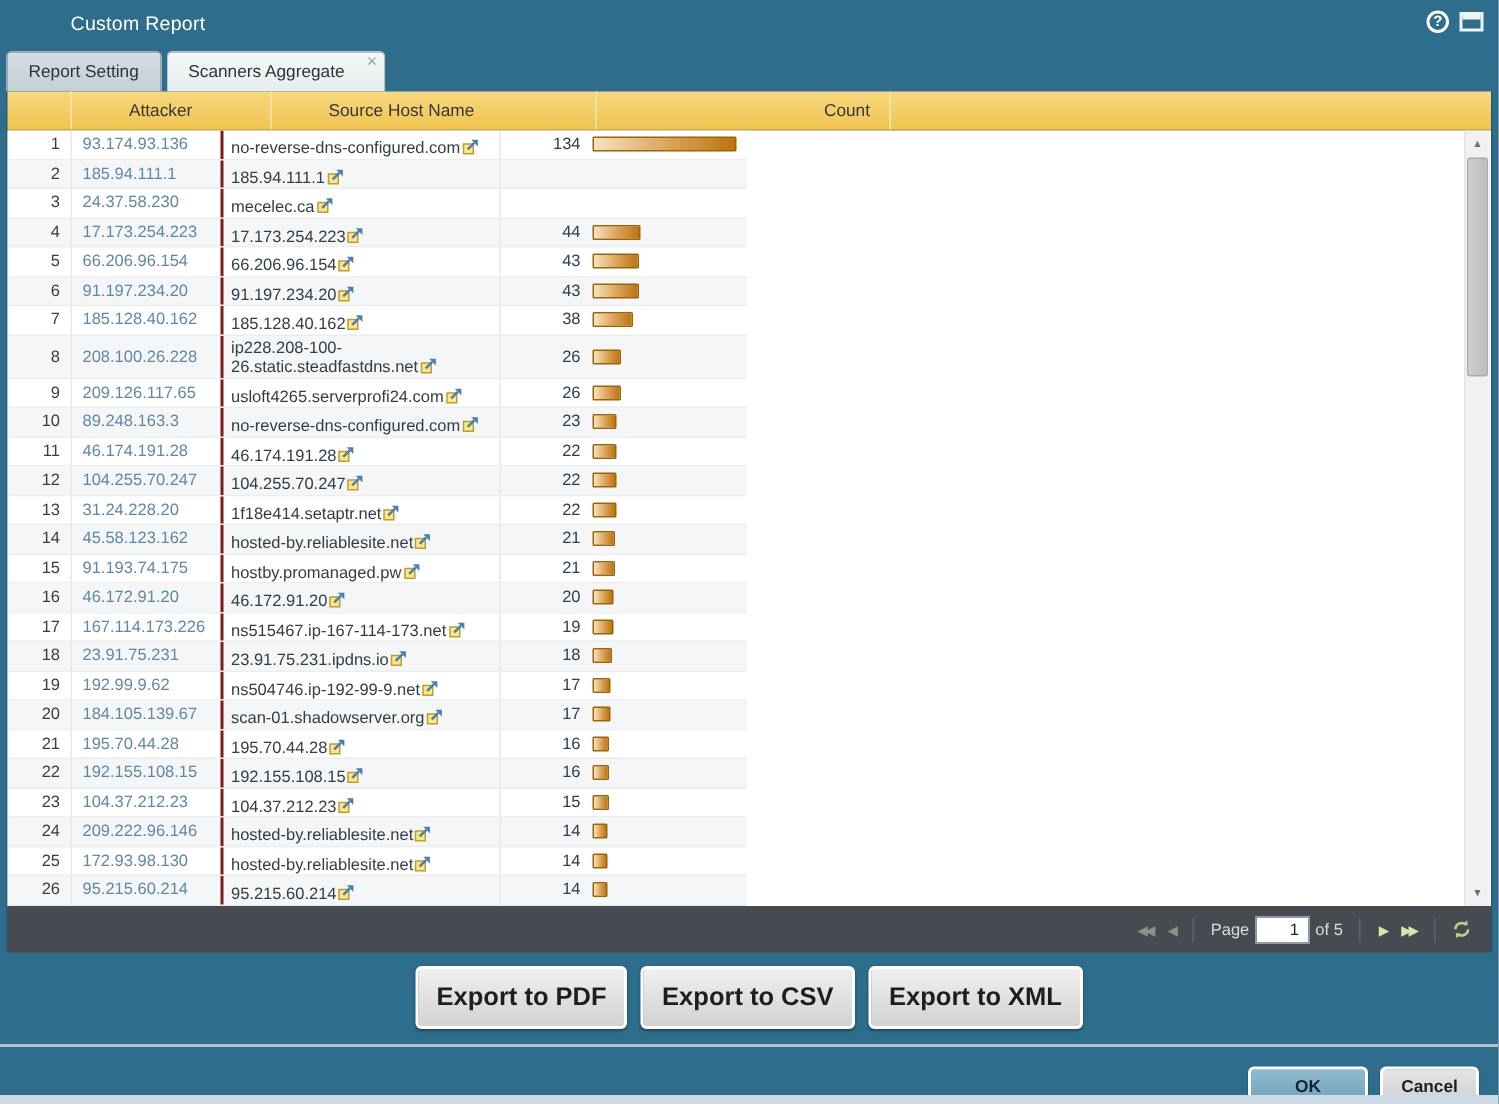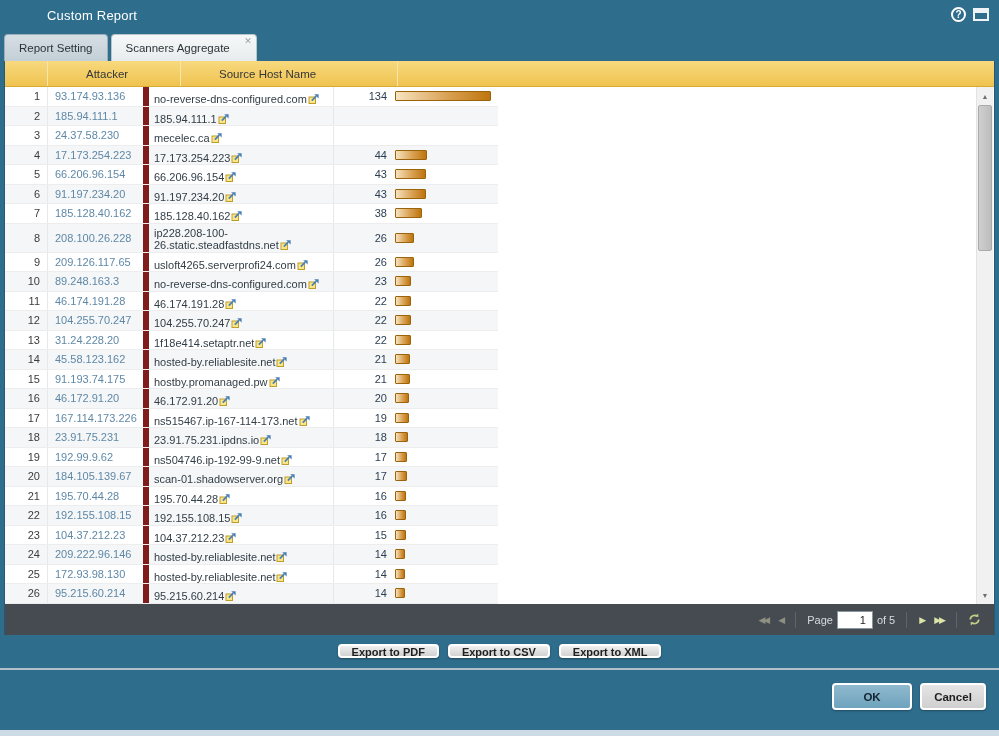--- a/index.html
+++ b/index.html
@@ -38,21 +38,21 @@
   .h-fill { flex:1; border-right:none; }
 
   .grid-body { position:relative; height:517px; background:#ffffff; overflow:hidden; }
   .grid-rows { width:493px; }
   .grow { display:flex; height:19.5px; border-bottom:1px solid #ededee; background:#ffffff; font-size:11px; }
   .grow.alt { background:#f4f6f7; }
   .grow.tall { height:29px; }
   .c-rank { width:43px; display:flex; align-items:center; justify-content:flex-end; padding-right:7px;
             color:#3c3c3c; border-right:1px solid #e6e9ea; }
   .c-attacker { width:101px; display:flex; align-items:center; padding-left:7px; color:#5f88a7;
-                border-right:6px solid #7f1d1d; cursor:pointer; }
+                border-right:2px solid #7f1d1d; cursor:pointer; }
   .c-host { width:185px; display:flex; align-items:flex-end; padding:0 4px 0 5px; border-right:1px solid #e6e9ea; }
   .host-link { color:#323d46; line-height:12.5px; word-wrap:break-word; cursor:pointer; max-width:174px; }
   .ext { vertical-align:-2px; margin-left:1px; }
   .c-count { width:164px; display:flex; align-items:center; }
   .count-value { width:53px; text-align:right; color:#2c3e50; }
   .count-bar { height:10px; margin-left:8px; border:1px solid #9c640a; border-radius:1px;
                background:linear-gradient(90deg,#f6e3c0 0%, #daa153 55%, #bd750e 100%); }
 
   
   .sb { position:absolute; top:0; right:1px; width:17px; height:517px; background:#f1f1f1; border-left:1px solid #e3e3e3; }
@@ -70,22 +70,22 @@
   .pg.dis { color:#8e9082; cursor:default; }
   .pg.en { color:#dce4a8; }
   .psep { width:1px; height:16px; background:#5d646a; margin:0 7px; }
   .pg-label { margin:0 4px; }
   .pg-input { width:36px; height:18px; border:1px solid #8796a1; background:#fff; font-size:11px;
               text-align:right; padding-right:6px; color:#222; font-family:"Liberation Sans", sans-serif; }
   .refresh { margin-left:3px; cursor:pointer; }
 
   
   .export-row { display:flex; justify-content:center; gap:9px; margin-top:9px; }
-  .btn-export { height:14px; padding:0 12px; background:linear-gradient(#f0f0f0,#d2d2d2);
-                border:2px solid #ffffff; border-radius:4px; font-size:11px; font-weight:700; color:#1e1e1e;
+  .btn-export { height:42px; padding:0 12px; background:linear-gradient(#f0f0f0,#d2d2d2);
+                border:2px solid #ffffff; border-radius:4px; font-size:17px; font-weight:700; color:#1e1e1e;
                 font-family:"Liberation Sans", sans-serif; box-shadow:0 1px 2px rgba(0,0,0,.35); cursor:pointer; }
 
   
   .footer-divider { margin-top:10px; height:2px; background:#b3c2ca; }
   .footer { display:flex; justify-content:flex-end; gap:8px; padding:13px 13px 0 0; }
   .btn-ok { width:80px; height:27px; background:linear-gradient(#8fb9ce,#6ea3bd); border:2px solid #fff;
             border-radius:4px; font-size:11.5px; font-weight:700; color:#14242f;
             font-family:Liberation Sans, sans-serif; box-shadow:0 1px 2px rgba(0,0,0,.3); cursor:pointer; }
   .btn-cancel { width:66px; height:27px; background:linear-gradient(#e5e5e5,#cfcfcf); border:2px solid #fff;
                 border-radius:4px; font-size:11.5px; font-weight:700; color:#1e1e1e;
@@ -114,20 +114,21 @@
       <span class="tab-close">✕</span>
     </div>
   </div>
 
   <div class="panel">
 
     <div class="grid-header">
       <div class="hcell h-rank"></div>
       <div class="hcell h-attacker">Attacker</div>
       <div class="hcell h-host">Source Host Name</div>
+      <div class="hcell h-count">Count</div>
       <div class="hcell h-fill"></div>
     </div>
 
     <div class="grid-body">
       <div class="grid-rows">
           <div class="grow">
     <div class="c-rank">1</div>
     <div class="c-attacker">93.174.93.136</div>
     <div class="c-host">
       <span class="host-link"><span class="host-text">no-reverse-dns-configured.com</span><svg class="ext" width="12" height="12" viewBox="0 0 12 12">

